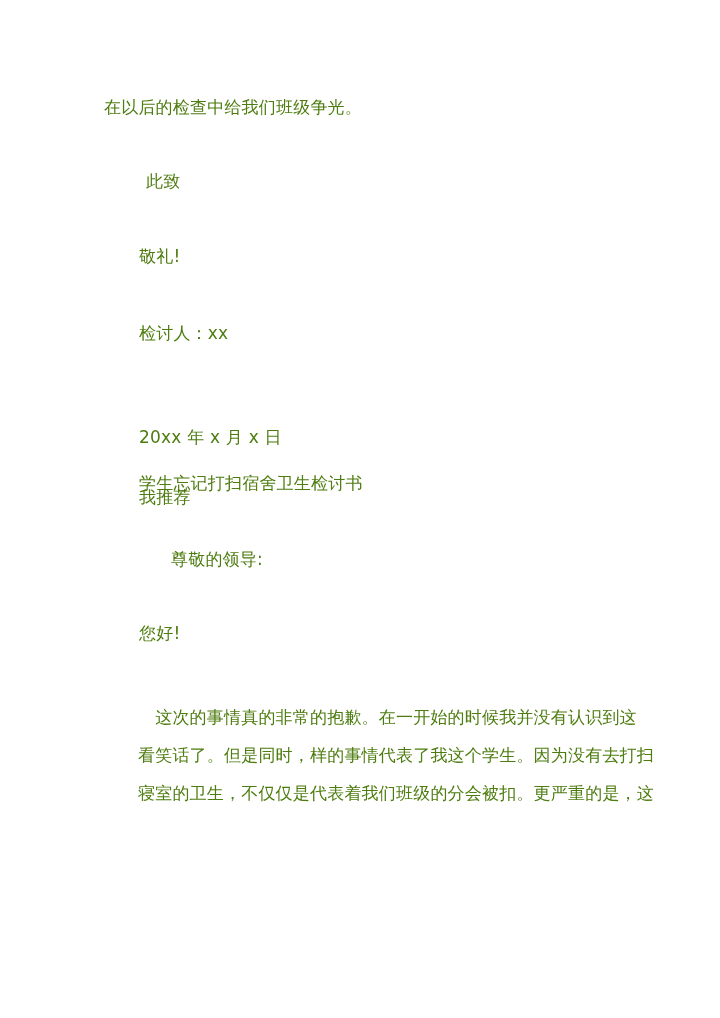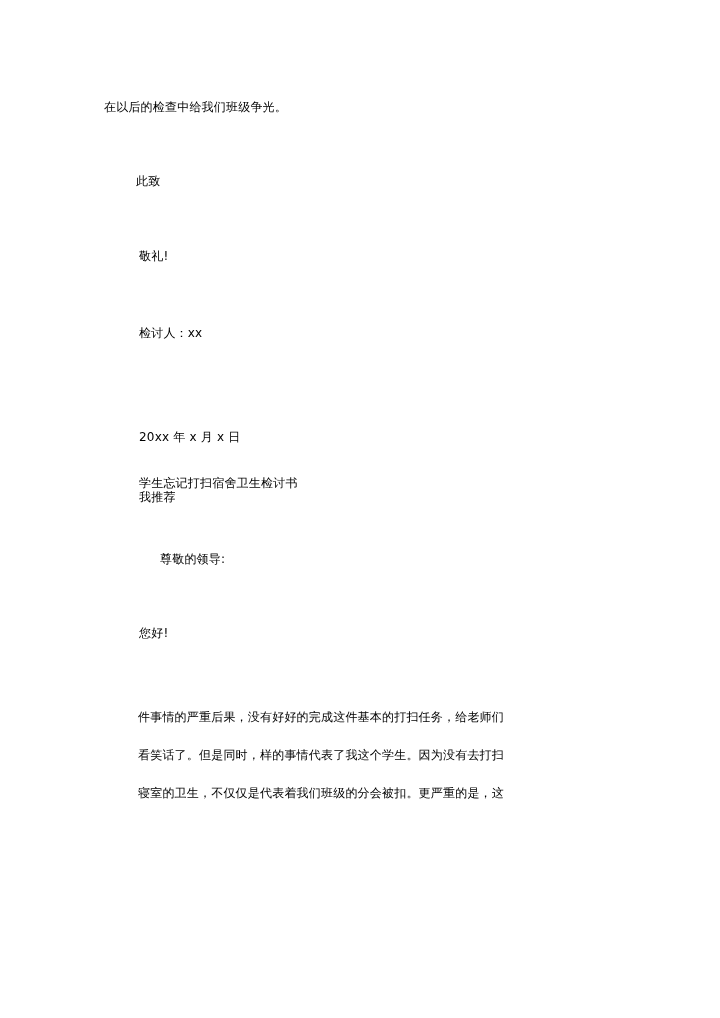--- a/index.html
+++ b/index.html
@@ -19,37 +19,37 @@
   }
 
   .doc-body {
     position: absolute;
     left: 0;
     top: 0;
     width: 720px;
   }
 
   .line {
-    font-size: 12px;
+    font-size: 17px;
     line-height: 22px;
-    color: #000000;
+    color: #4d7c0f;
     white-space: pre;
     letter-spacing: 0.2px;
   }
 
   
   .l-closing-tail {
     position: absolute;
     left: 104px;
     top: 96px;
   }
 
   .l-cizhi {
     position: absolute;
-    left: 136px;
+    left: 146px;
     top: 170px;
   }
 
   .l-jingli {
     position: absolute;
     left: 139px;
     top: 245px;
     text-align: center;
   }
 
@@ -76,21 +76,21 @@
 
   .l-title {
     position: absolute;
     left: 139px;
     top: 472px;
   }
 
   
   .l-salutation {
     position: absolute;
-    left: 160px;
+    left: 171px;
     top: 548px;
   }
 
   .l-greeting {
     position: absolute;
     left: 139px;
     top: 622px;
   }
 
   .body-para {
@@ -125,19 +125,19 @@
 
     <div class="line l-recommend">我推荐</div>
 
     <div class="line l-title">学生忘记打扫宿舍卫生检讨书</div>
 
     <div class="line l-salutation">尊敬的领导:</div>
 
     <div class="line l-greeting">您好!</div>
 
     <div class="body-para">
-      <span class="line">件事情的严重后果，没有好好的完成这件基本的打扫任务，给老师们</span>
+      <span class="line">　这次的事情真的非常的抱歉。在一开始的时候我并没有认识到这</span>
       <span class="line">看笑话了。但是同时，样的事情代表了我这个学生。因为没有去打扫</span>
       <span class="line">寝室的卫生，不仅仅是代表着我们班级的分会被扣。更严重的是，这</span>
     </div>
 
   </div>
 </div>
 
 </body></html>

